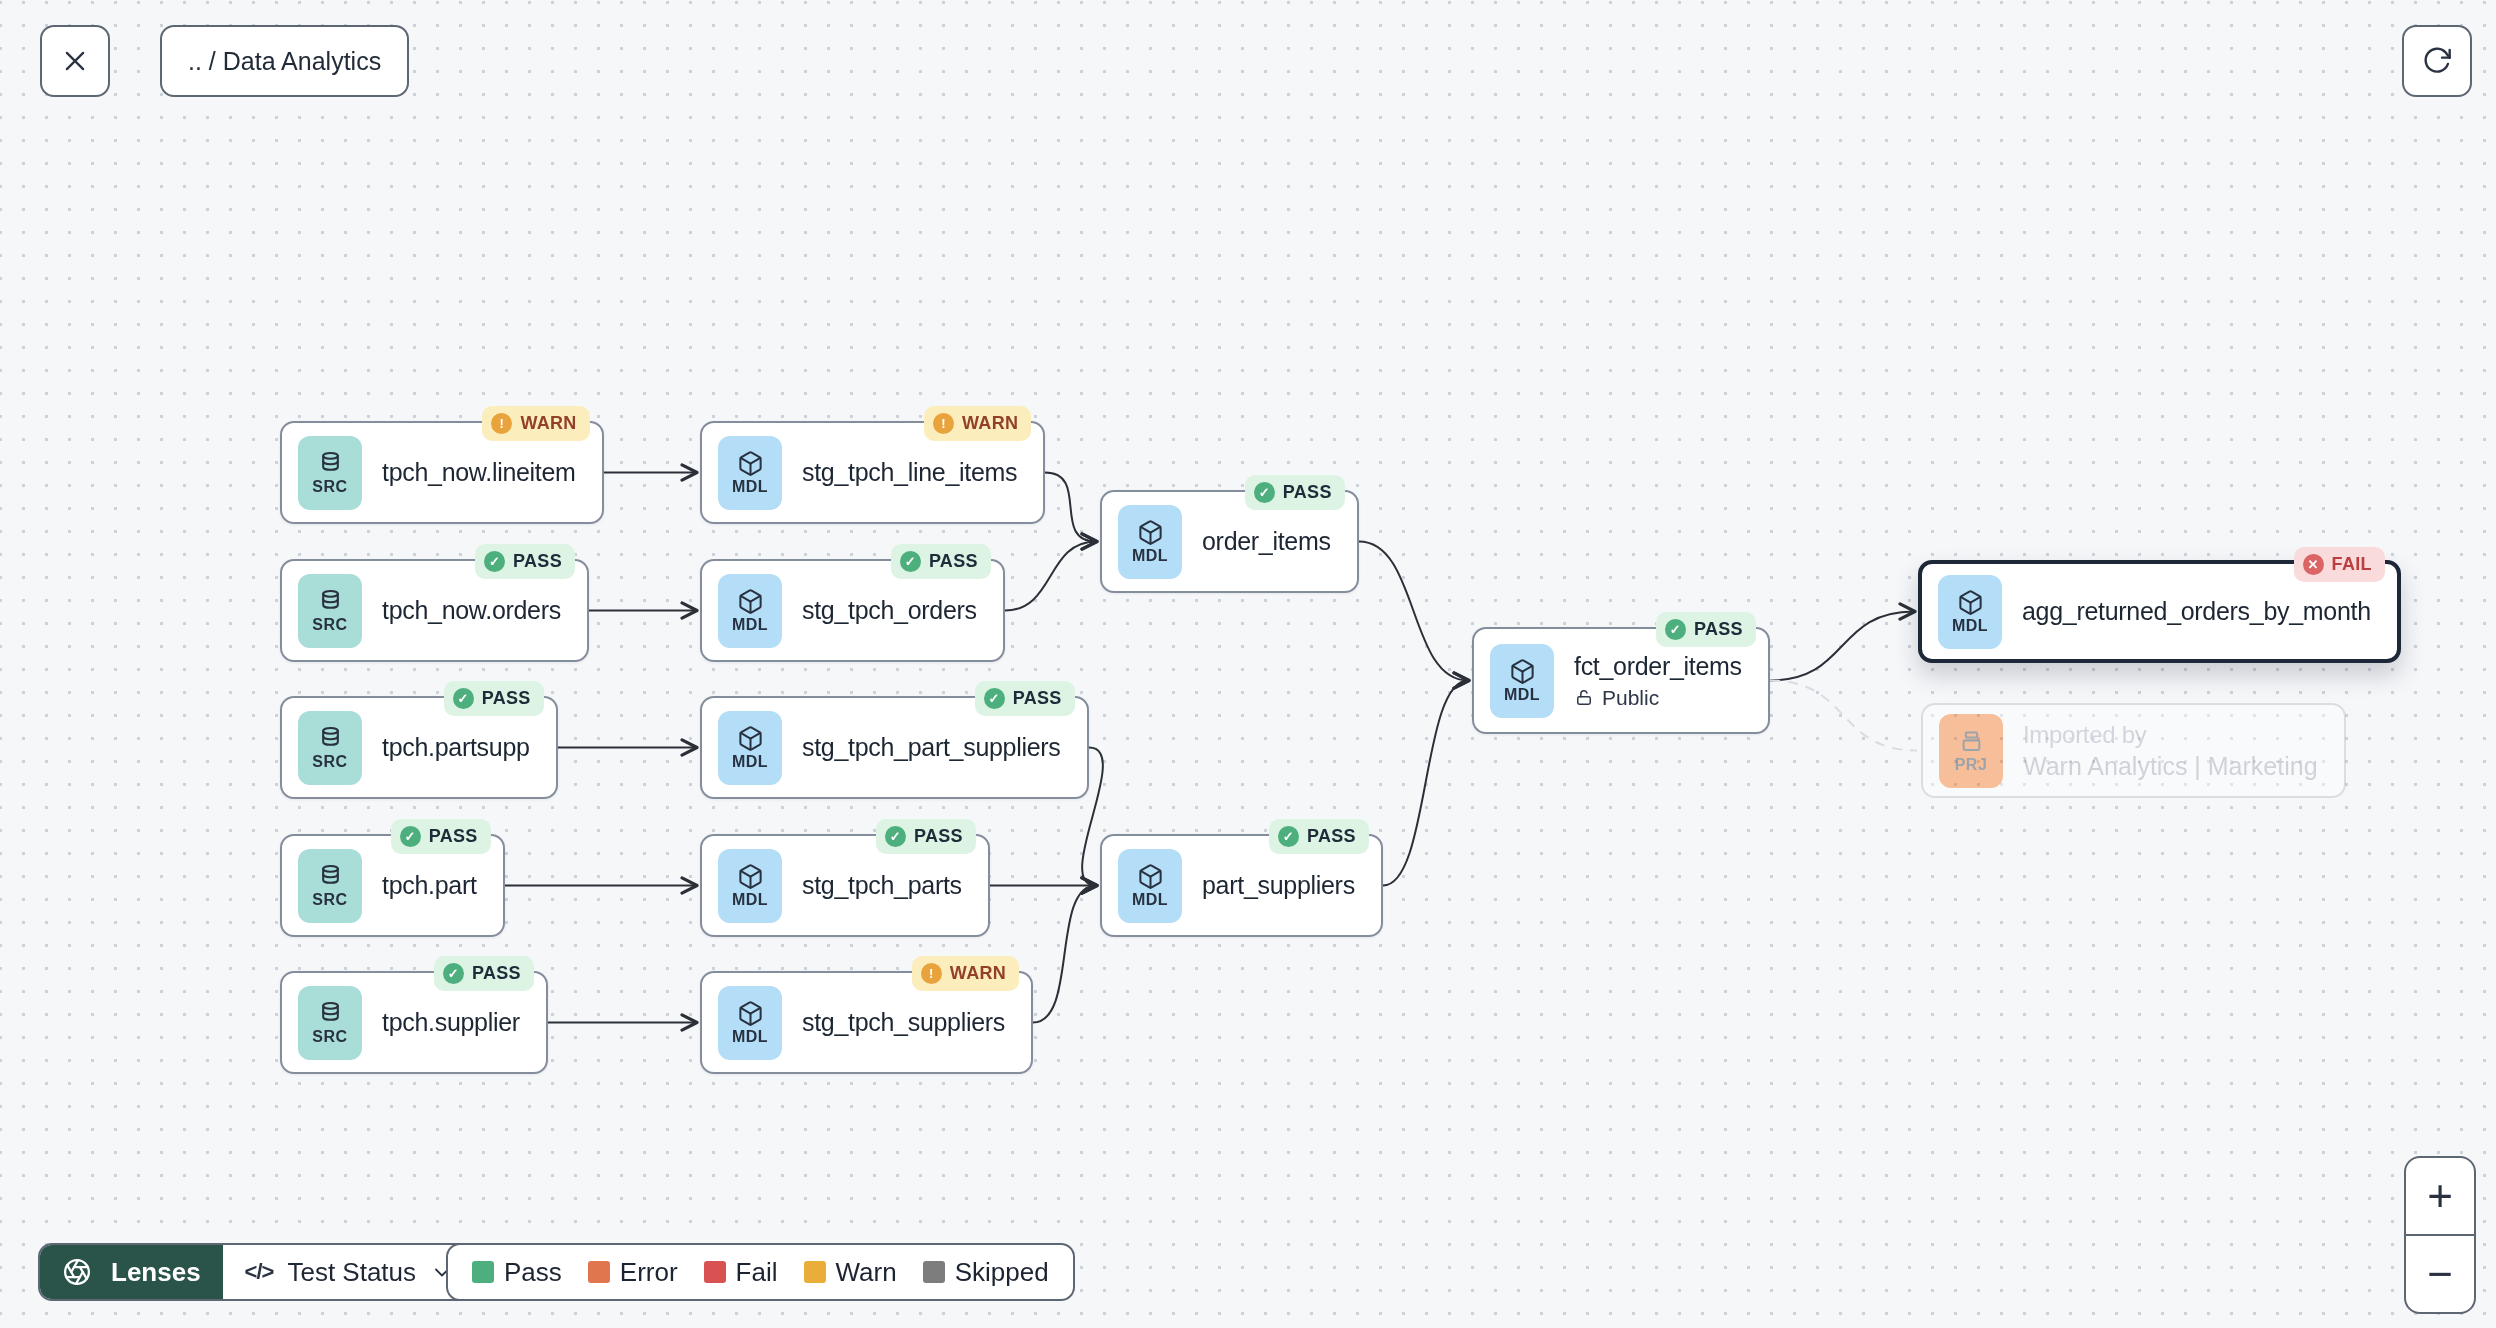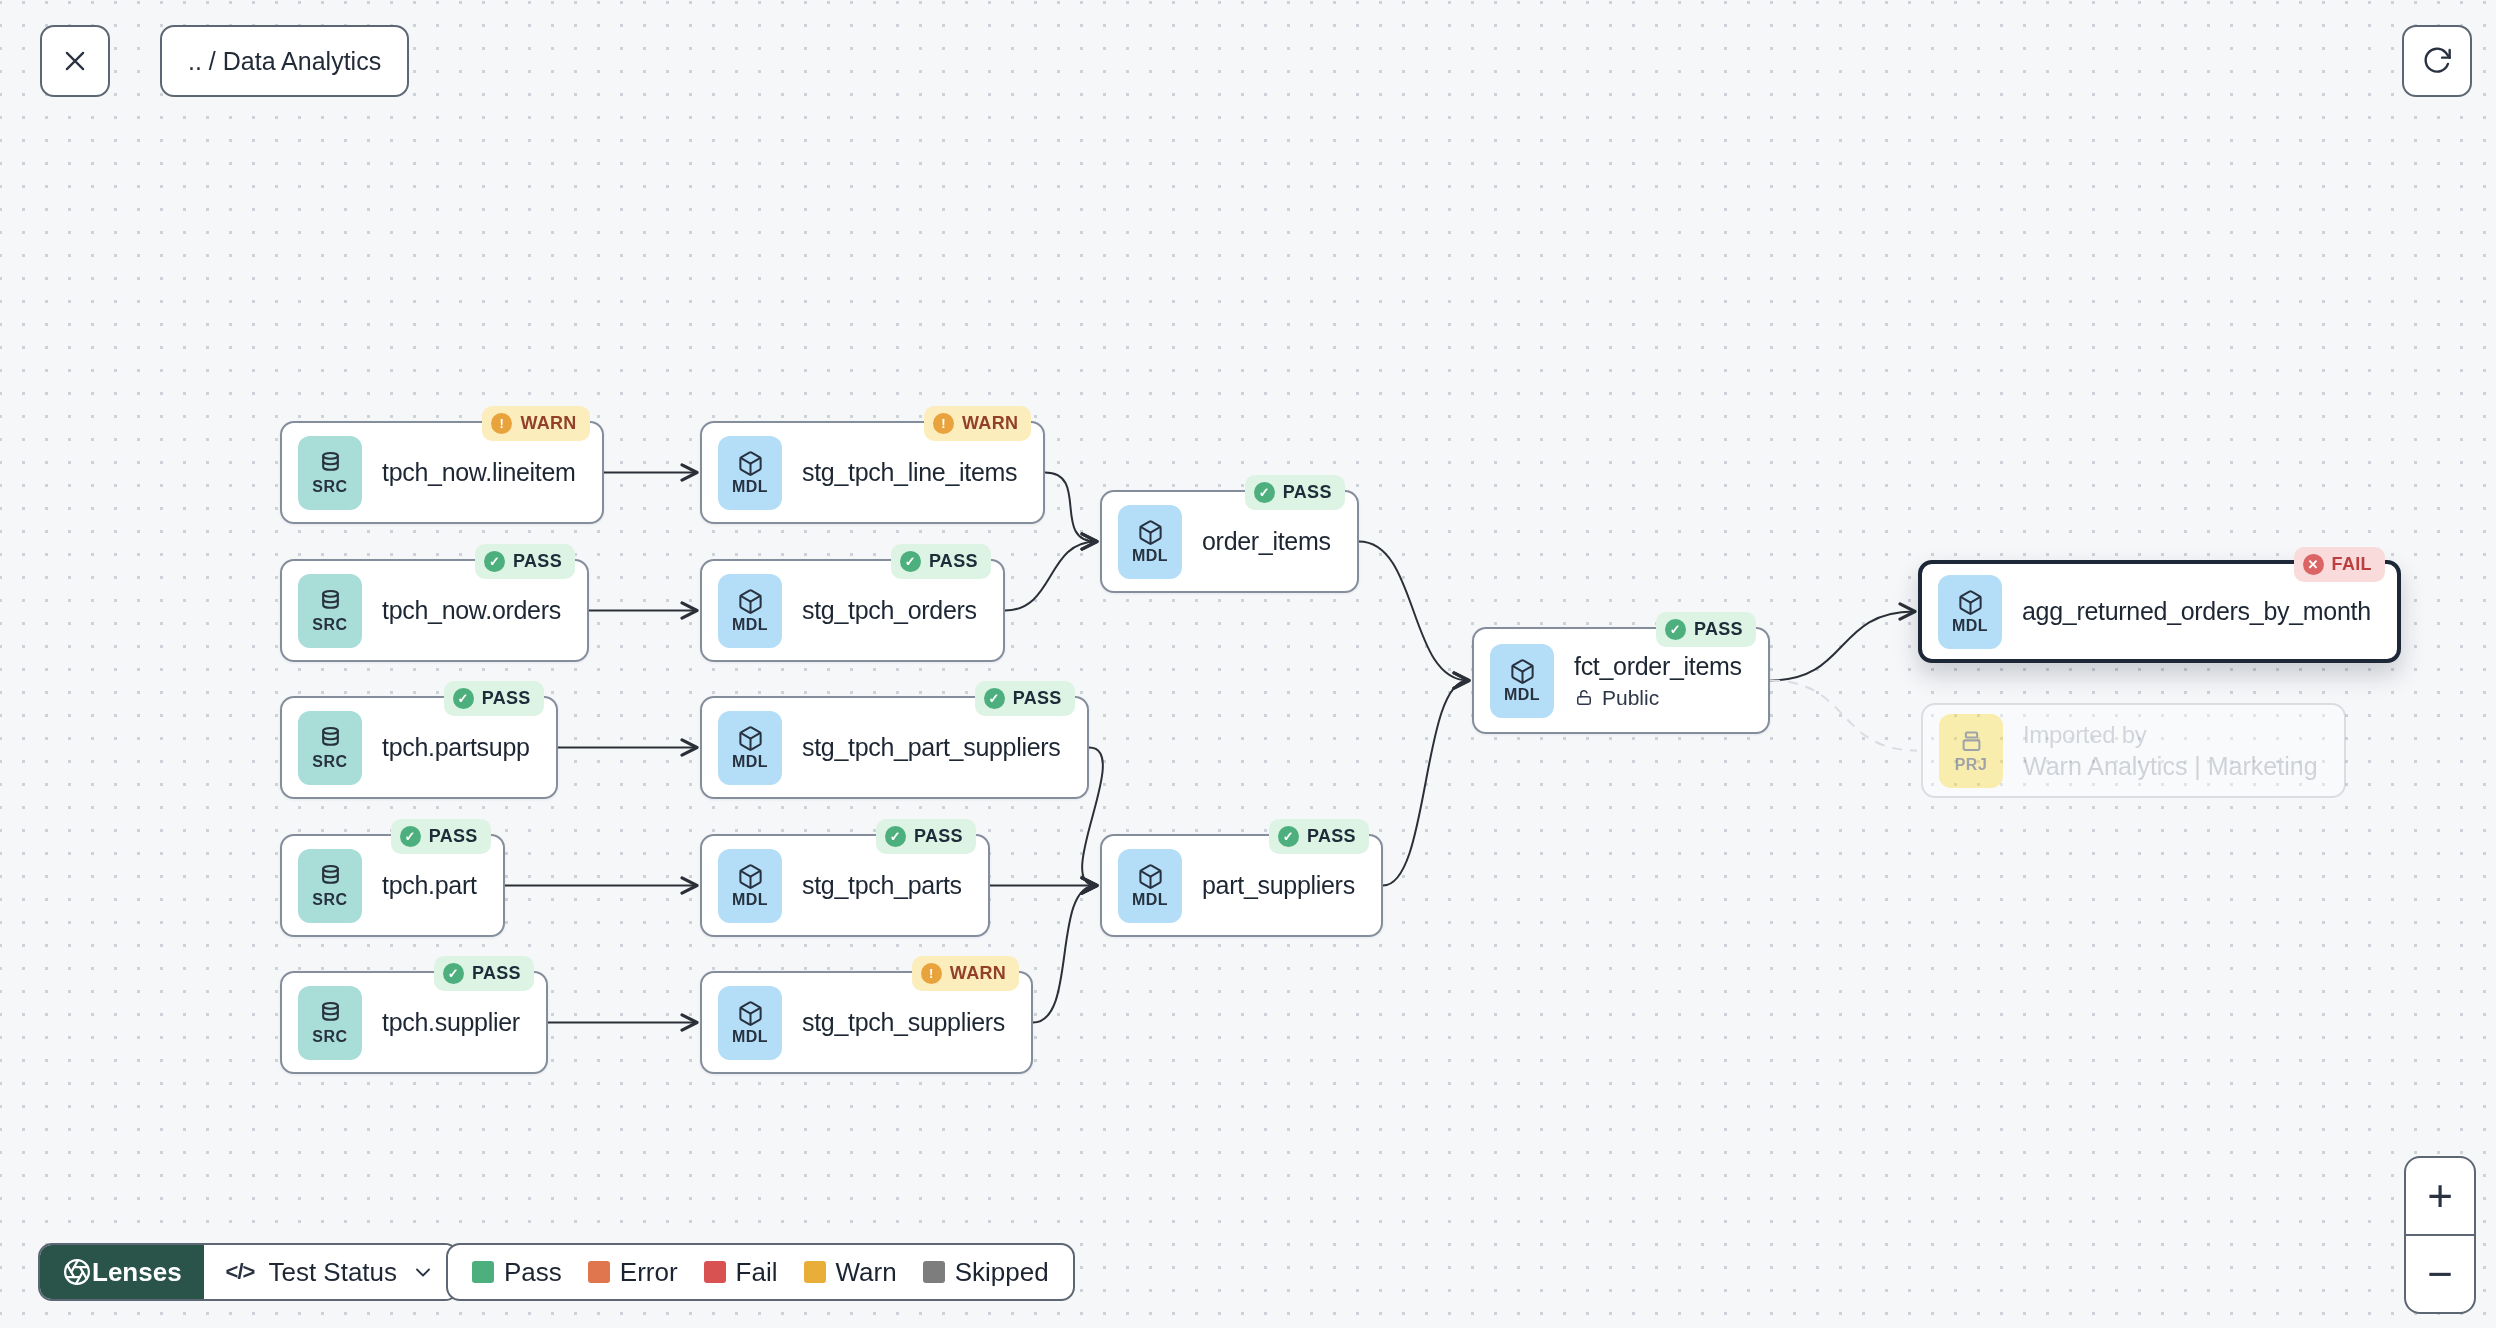--- a/index.html
+++ b/index.html
@@ -80,21 +80,21 @@
     color:#fff; font-size:13px; font-weight:700;
   }
 
   
   #lens-group {
     position:absolute; left:38px; top:1243px; height:58px;
     display:flex; border:2px solid #5d6673; border-radius:14px; overflow:hidden;
     background:#fff;
   }
   #lenses-btn {
-    display:flex; align-items:center; gap:0; padding:12px 22px;
+    display:flex; align-items:center; gap:19px; padding:12px 22px;
     color:#fff; font-size:26px; font-weight:600; cursor:pointer;
   }
   #lenses-btn svg { width:30px; height:30px; }
   #lens-select {
     display:flex; align-items:center; gap:14px; padding:0 22px;
     font-size:26px; color:#1f2735; cursor:pointer; background:#fff;
   }
   #lens-select .code-glyph { font-size:22px; font-weight:700; letter-spacing:-1px; color:#2a3242; }
   #lens-select svg { width:24px; height:24px; color:#2a3242; }
   #legend {
@@ -357,21 +357,21 @@
       <svg class="icon " viewBox="0 0 24 24">
             <path d="M21 16V8a2 2 0 0 0-1-1.73l-7-4a2 2 0 0 0-2 0l-7 4A2 2 0 0 0 3 8v8a2 2 0 0 0 1 1.73l7 4a2 2 0 0 0 2 0l7-4A2 2 0 0 0 21 16z"></path>
             <polyline points="3.27 6.96 12 12.01 20.73 6.96"></polyline>
             <line x1="12" y1="22.08" x2="12" y2="12"></line>
           </svg>
           <span class="kind-label">MDL</span>
         </div>
         <div class="title">agg_returned_orders_by_month</div>
       </div>
       <div class="node faded prj" style="left: 1921px; top: 703px; height: 95px; min-width: 328px;">
-        <div class="kind" style="background:#fde047">
+        <div class="kind" style="background:#f97316">
       <svg class="icon " viewBox="0 0 24 24">
             <rect x="7" y="4" width="10" height="4.5" rx="1"></rect>
             <rect x="5" y="11" width="14" height="8.5" rx="1.5"></rect>
           </svg>
           <span class="kind-label">PRJ</span>
         </div>
         <div>
           <div class="title">Imported by</div>
       <div class="sub">Warn Analytics | Marketing</div>
         </div>

